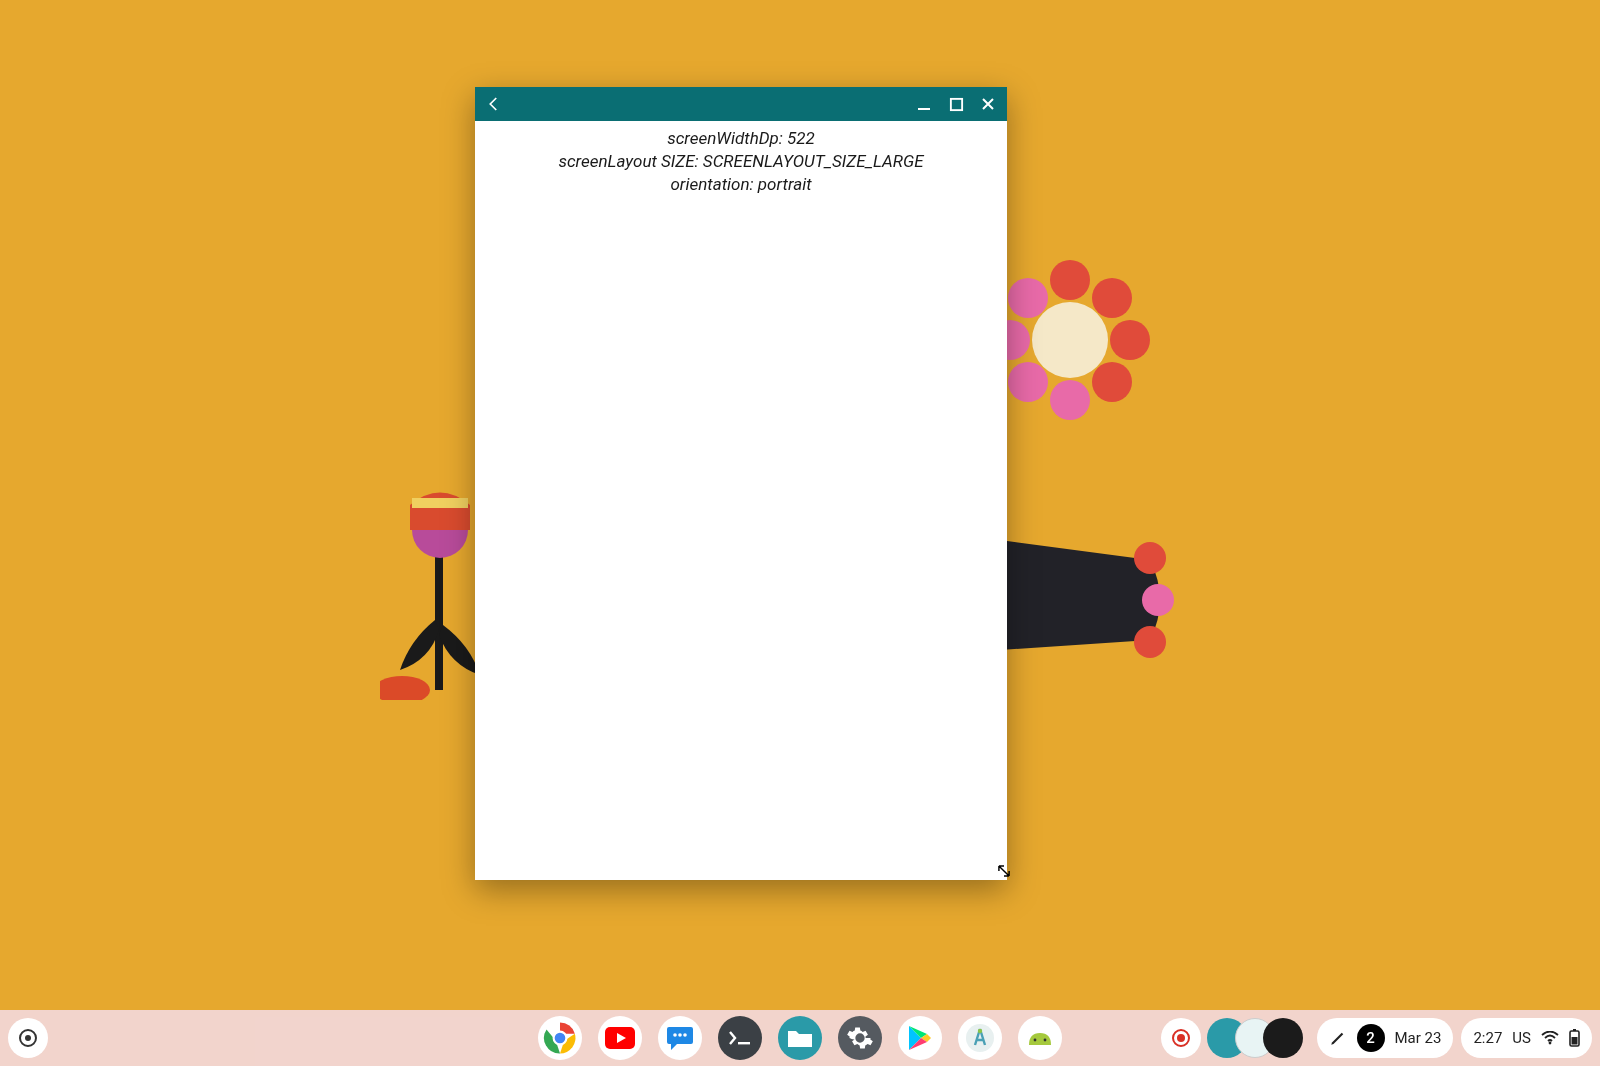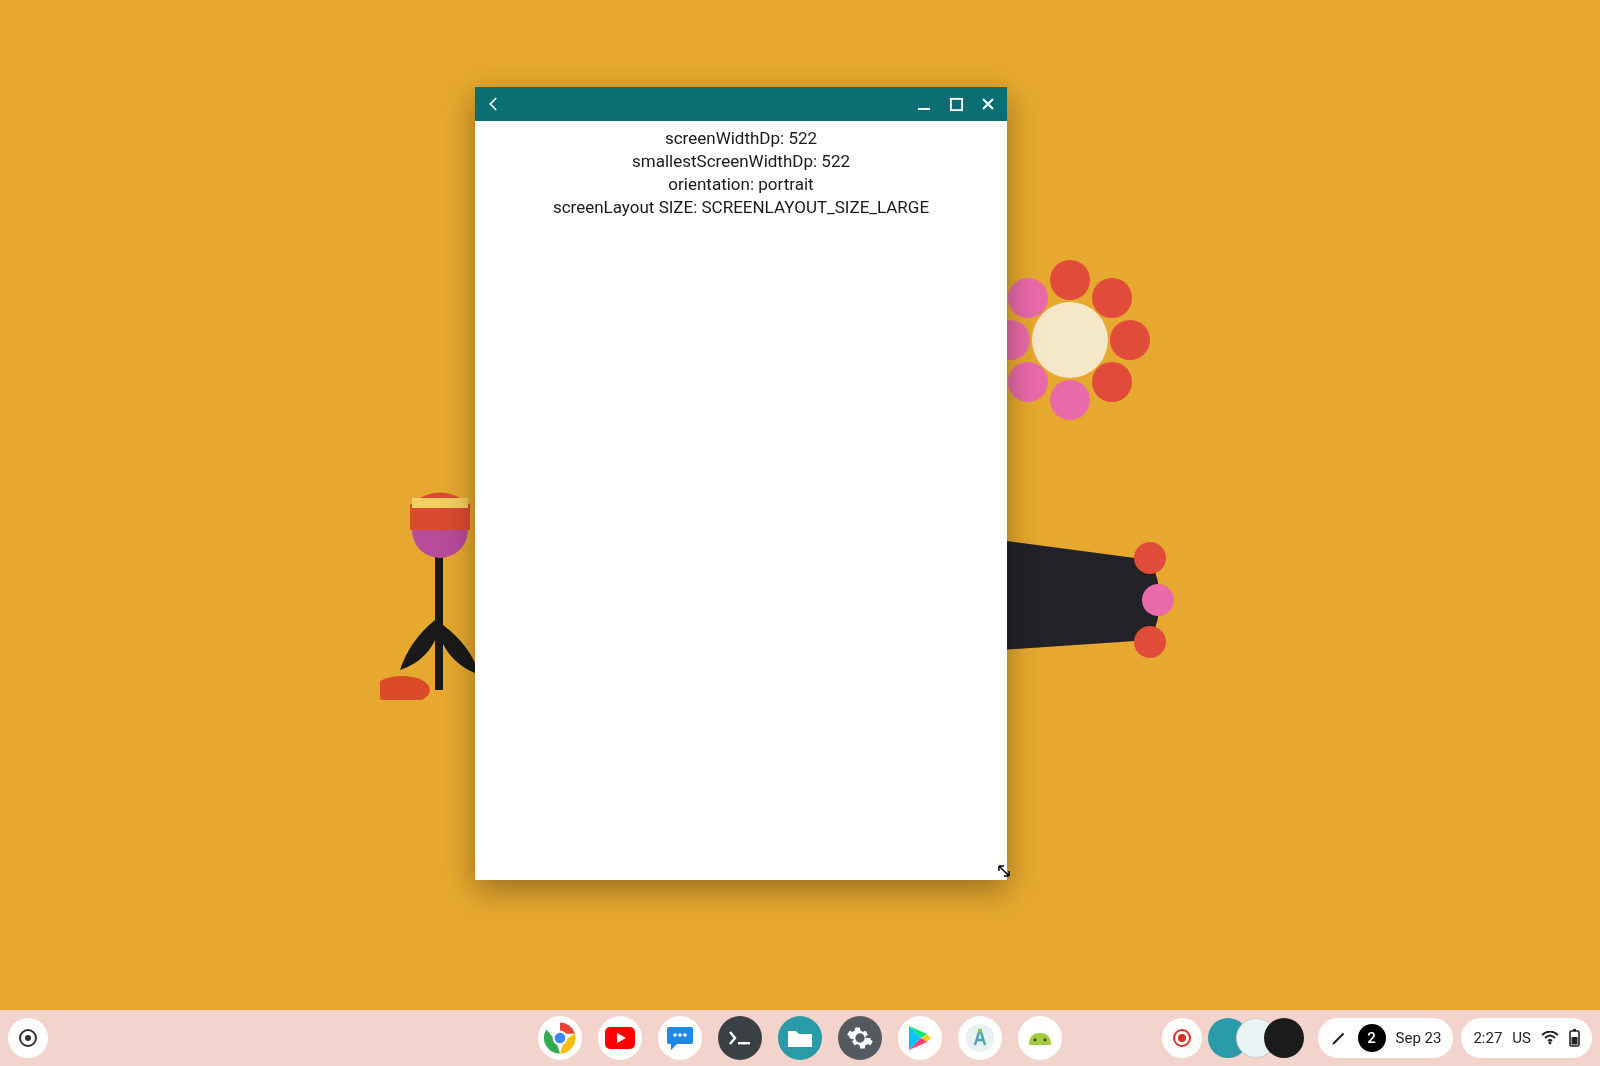--- a/index.html
+++ b/index.html
@@ -56,21 +56,21 @@
     }
     .app-content {
       flex: 1;
       padding-top: 6px;
       background: #fff;
       color: #1a1a1a;
       font-size: 17px;
       line-height: 23px;
       text-align: center;
     }
-    .info-line { white-space: nowrap; }
+    .info-line { white-space: nowrap; font-style: italic; }
 
     
     .resize-cursor {
       position: absolute;
       left: 995px;
       top: 862px;
       width: 18px; height: 18px;
       transform: rotate(45deg);
     }
 
@@ -219,23 +219,22 @@
       </div>
       <div class="winbtn">
         <svg width="16" height="16" viewBox="0 0 16 16" stroke="#fff" stroke-width="2">
             <path d="M3 3 L13 13 M13 3 L3 13"></path>
           </svg>
       </div>
     </div>
   </div>
   <div class="app-content">
     <div class="info-line">screenWidthDp: 522</div>
-    <div class="info-line">smallestScreenWidthDp: 522</div>
+    <div class="info-line">screenLayout SIZE: SCREENLAYOUT_SIZE_LARGE</div>
     <div class="info-line">orientation: portrait</div>
-    <div class="info-line">screenLayout SIZE: SCREENLAYOUT_SIZE_LARGE</div>
   </div>
 </div>
 
 <svg class="resize-cursor" viewBox="0 0 20 20">
   <path d="M2 10 L18 10 M2 10 L6 6 M2 10 L6 14 M18 10 L14 6 M18 10 L14 14" stroke="#000" stroke-width="1.6" fill="none"></path>
 </svg>
 
 <div class="shelf">
   <div class="launcher-circle">
     <svg width="18" height="18" viewBox="0 0 18 18">
@@ -332,21 +331,21 @@
         <div style="background:#1b1b1b"></div>
       </div>
     </div>
     <div class="status-pill">
       <svg width="18" height="18" viewBox="0 0 24 24">
           <path d="M3 21 L6 20 L19 7 L17 5 L4 18 Z" fill="#222"></path>
         </svg>
       <div class="notif-badge">
         <span>2</span>
       </div>
-      <span>Sep 23</span>
+      <span>Mar 23</span>
     </div>
     <div class="status-pill">
       <span>2:27</span>
       <span>US</span>
       <svg width="18" height="14" viewBox="0 0 18 14">
           <path d="M1 4 Q9 -3 17 4 M4 7 Q9 2 14 7 M7 10 Q9 8 11 10" stroke="#222" stroke-width="1.8" fill="none"></path>
           <circle cx="9" cy="12" r="1.4" fill="#222"></circle>
         </svg>
       <svg width="11" height="18" viewBox="0 0 11 18">
           <rect x="1" y="2" width="9" height="15" rx="1.5" fill="none" stroke="#222" stroke-width="1.6"></rect>

